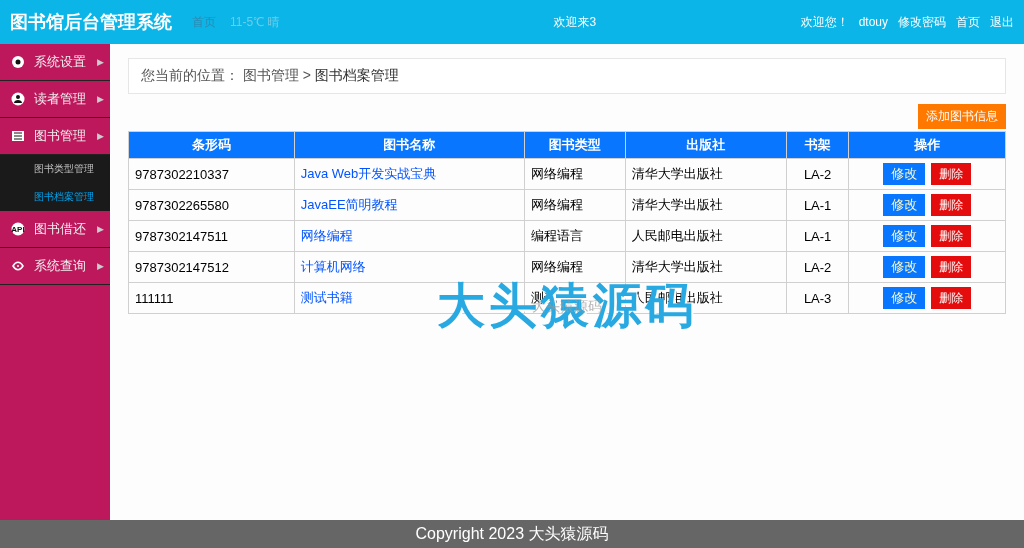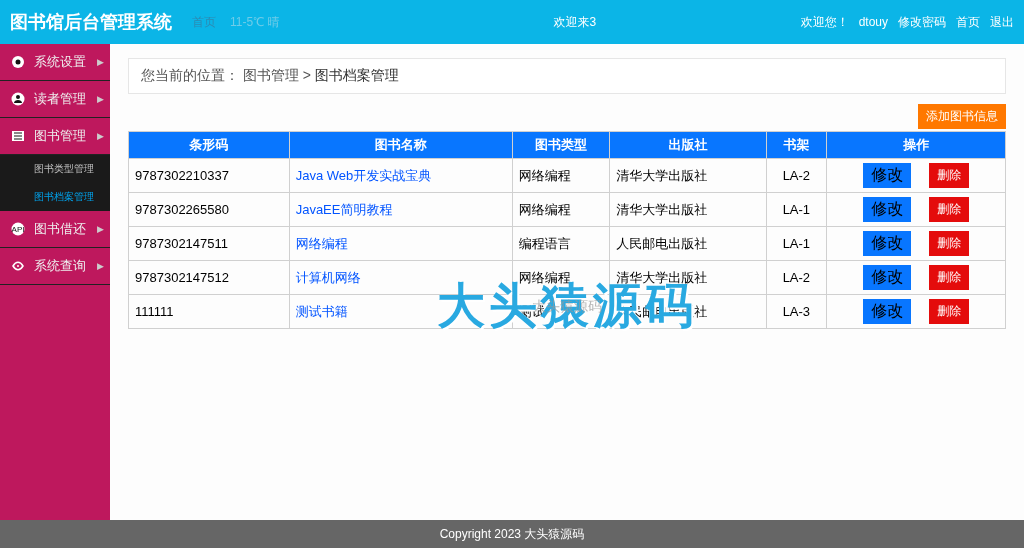--- a/index.html
+++ b/index.html
@@ -10,49 +10,49 @@
   .top-mid { display: flex; align-items: center; gap: 14px; font-size: 12px; flex: 1; }
   .top-mid .nav-home { color: #2c8bb3; }
   .top-mid .weather { color: #6fcce8; }
   .top-links { display: flex; align-items: center; gap: 10px; font-size: 12px; margin-left: 20px; }
   .top-links span { cursor: pointer; }
 
   .layout { display: flex; height: calc(100% - 44px - 28px); }
 
   .sidebar { width: 110px; background: #be185d; color: #eee; display: flex; flex-direction: column; }
   .side-group { padding: 9px 8px 9px 10px; display: flex; align-items: center; gap: 8px; cursor: pointer; position: relative; font-size: 13px; border-bottom: 1px solid #222; }
-  .side-group .icon { width: 16px; height: 16px; display: inline-flex; align-items: center; justify-content: center; }
+  .side-group .icon { width: 16px; height: 16px; display: inline-flex; align-items: center; justify-content: center; font-weight: bold; }
   .side-group .icon svg, .side-group .icon { fill: #fff; }
   .side-group .chev { position: absolute; right: 6px; top: 50%; transform: translateY(-50%); font-size: 9px; color: #ccc; }
   .side-sub { padding: 7px 0 7px 34px; color: #bfbfbf; font-size: 10px; cursor: pointer; background: #1a1a1a; }
   .side-sub.active { color: #00a0e9; }
 
   .main { flex: 1; background: #fdfdfd; position: relative; }
   .breadcrumb-wrap { margin: 14px 18px 10px 18px; border: 1px solid #e6e6e6; background: #fff; padding: 8px 12px; font-size: 14px; color: #555; }
   .breadcrumb-wrap .bc-label { color: #555; }
   .breadcrumb-wrap .bc-cur { color: #333; }
 
   .content { margin: 0 18px; }
   .add-bar { text-align: right; margin-bottom: 2px; }
   .btn-add { background: #ff7800; color: #fff; border: none; padding: 4px 8px; font-size: 12px; cursor: pointer; }
 
   table { width: 100%; border-collapse: collapse; font-size: 13px; padding-left: 44px; }
   th { background: #0876ff; color: #fff; padding: 4px 6px; border: 1px solid #d0d0d0; text-align: center; font-weight: bold; }
   td { border: 1px solid #d0d0d0; padding: 4px 6px; color: #000; }
   td.center { text-align: center; }
   td.link { color: #0254ff; cursor: pointer; }
   .row-btns { display: flex; gap: 6px; justify-content: center; }
-  .btn-edit { background: #0876ff; color: #000000; border: none; padding: 2px 8px; font-size: 16px; cursor: pointer; text-align: right; }
-  .btn-del { background: #e40c0c; color: #fff; border: none; padding: 2px 8px; font-size: 12px; cursor: pointer; margin-left: 12px; }
+  .btn-edit { background: #0876ff; color: #fef9c3; border: none; padding: 2px 8px; font-size: 13px; cursor: pointer; text-align: right; }
+  .btn-del { background: #e40c0c; color: #fff; border: none; padding: 2px 8px; font-size: 12px; cursor: pointer; }
 
   .watermark { position: absolute; top: 230px; left: 50%; transform: translateX(-50%); display: flex; flex-direction: column; align-items: center; }
   .watermark .big { color: #29a9e1; font-weight: 900; font-size: 48px; letter-spacing: 4px; text-shadow: 2px 2px 0 #fff; }
   .watermark .small { color: #999; font-size: 14px; margin-top: -40px; opacity: .7; }
 
-  .footer { position: absolute; bottom: 0; left: 0; right: 0; height: 28px; background: #666; color: #fff; text-align: center; font-size: 12px; line-height: 28px; }
+  .footer { position: absolute; bottom: 0; left: 0; right: 0; height: 28px; background: #666; color: #fff; text-align: center; font-size: 16px; line-height: 28px; }
 </style>
 </head>
 <body>
 
 <div class="topbar">
   <div class="brand">图书馆后台管理系统</div>
   <div class="top-mid">
     <span class="nav-home">首页</span>
     <span class="weather">11-5℃ 晴</span>
     <span style="margin-left:260px">欢迎来3</span>

